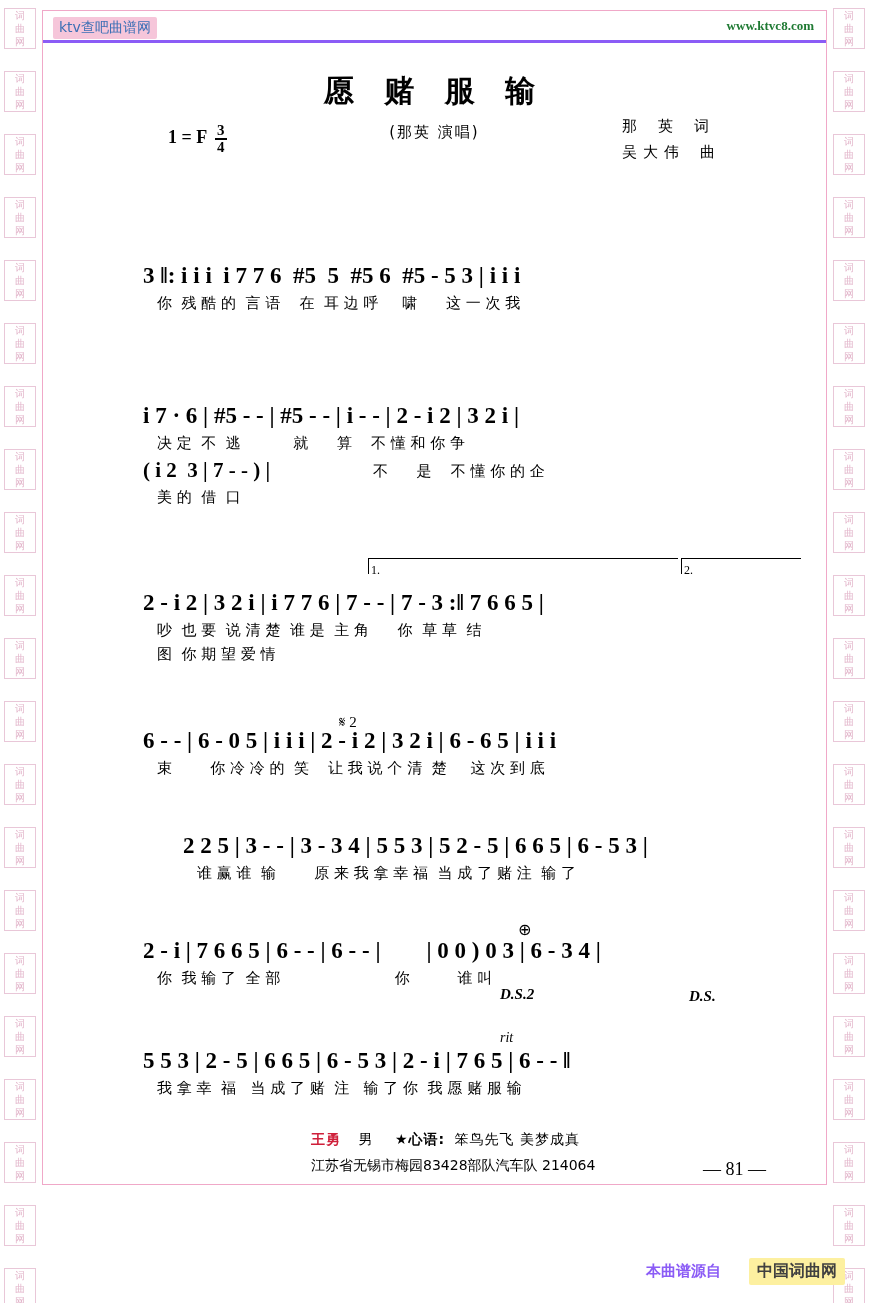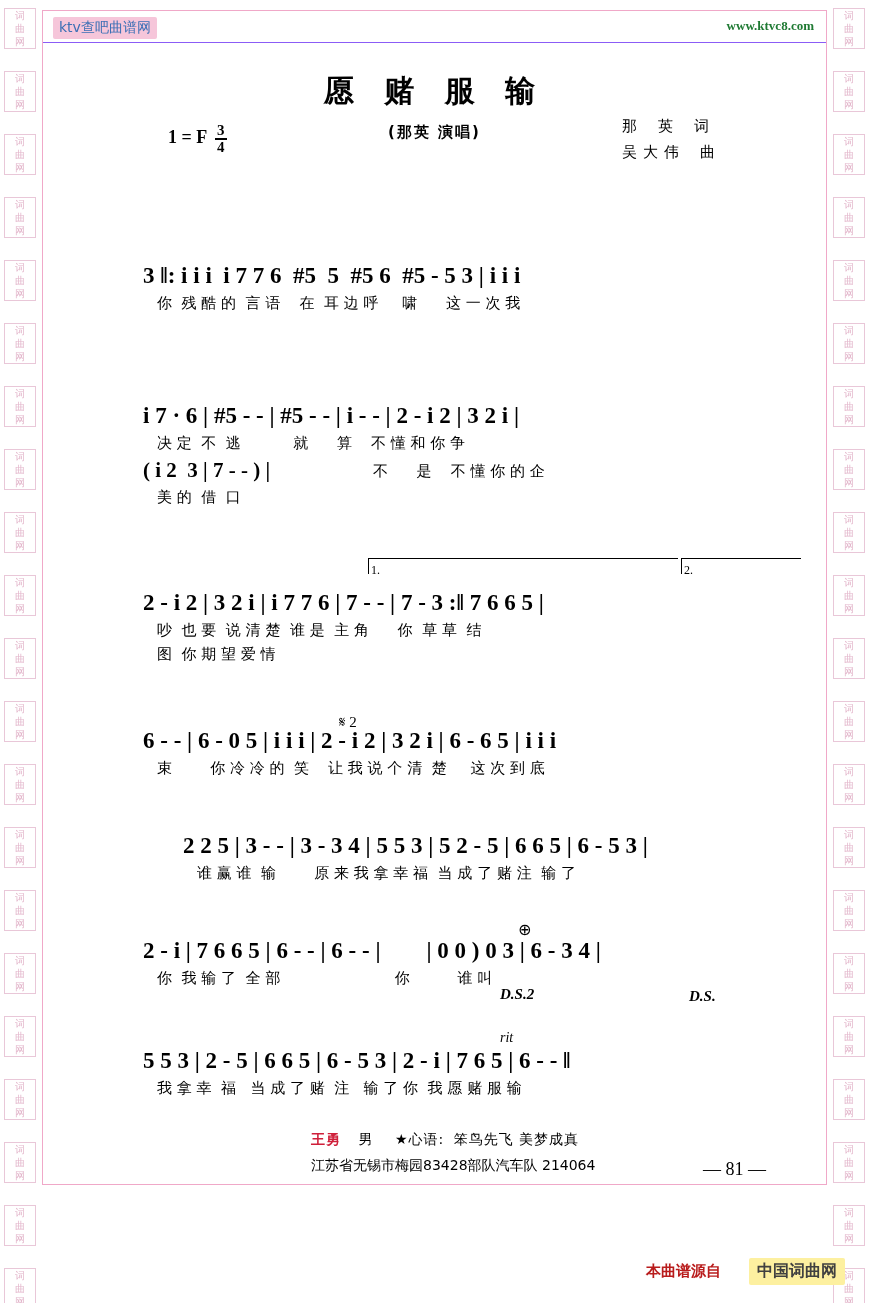--- a/index.html
+++ b/index.html
@@ -29,21 +29,21 @@
   
   .page{
     position:absolute;left:42px;top:10px;
     width:785px;height:1175px;
     border:1px solid #f0a8c8;
     box-sizing:border-box;
     background:#fff;
   }
   .topbar{
     position:absolute;left:0;right:0;top:0;height:32px;
-    border-bottom:1px solid #8b5cf6;
+    border-bottom:3px solid #8b5cf6;
     box-sizing:border-box;
   }
   .brand-left{
     position:absolute;left:10px;top:6px;
     background:#f6c6da;color:#3b6fb5;
     font-size:14px;padding:2px 6px;border-radius:2px;
     font-family:"DejaVu Sans","Liberation Sans",sans-serif;
   }
   .brand-right{
     position:absolute;right:12px;top:7px;
@@ -52,21 +52,21 @@
   }
   
   .title{
     position:absolute;top:60px;left:0;right:0;text-align:center;
     font-size:30px;font-weight:bold;letter-spacing:10px;
     font-family:"DejaVu Sans","Liberation Sans",sans-serif;
     color:#000;
   }
   .subtitle{
     position:absolute;top:112px;left:0;right:0;text-align:center;
-    font-size:15px;color:#000;letter-spacing:2px;font-weight:bold;
+    font-size:15px;color:#000;letter-spacing:2px;
   }
   .key-sig{
     position:absolute;left:125px;top:112px;
     font-size:18px;font-family:"Liberation Serif",serif;font-weight:bold;
   }
   .frac{display:inline-block;vertical-align:middle;text-align:center;line-height:1;margin-left:4px;}
   .frac .n{display:block;font-size:15px;border-bottom:2px solid #000;padding:0 2px;}
   .frac .d{display:block;font-size:15px;padding:0 2px;}
   .credits{
     position:absolute;right:105px;top:104px;
@@ -102,21 +102,21 @@
     position:absolute;left:268px;top:1146px;font-size:14px;letter-spacing:0px;
   }
   .pageno{
     position:absolute;right:60px;top:1148px;font-size:18px;font-family:"Liberation Serif",serif;
   }
   
   .bottombar{
     position:absolute;left:0;right:0;bottom:16px;height:34px;
   }
   .bb-left{
-    position:absolute;right:148px;bottom:6px;font-size:15px;font-weight:bold;color:#b91c1c;
+    position:absolute;right:148px;bottom:6px;font-size:15px;font-weight:bold;color:#8b5cf6;
   }
   .bb-right{
     position:absolute;right:24px;bottom:2px;
     background:#fdf0a0;color:#404040;font-weight:bold;font-size:16px;
     padding:3px 8px;border-radius:2px;
   }
 </style>
 </head>
 <body>
 
@@ -405,21 +405,21 @@
 
   <div class="system" style="top:1035px;">
     <div class="rit" style="position:absolute;left:345px;top:-16px;">rit</div>
     <div class="notes">5 5 3 | 2 - 5 | 6 6 5 | 6 - 5 3 | 2 - i | 7 6 5 | 6 - - ‖</div>
     <div class="lyr lyr2">我 拿 幸  福   当 成 了 赌  注   输 了 你  我 愿 赌 服 输</div>
   </div>
 
   <div class="foot1">
     <span class="red">王勇</span>
     <span style="margin-left:12px;">男</span>
-    <span style="margin-left:16px;">★心语:</span>
+    <span style="margin-left:16px;font-weight:bold;">★心语:</span>
     <span style="margin-left:4px;">笨鸟先飞  美梦成真</span>
   </div>
   <div class="foot2">江苏省无锡市梅园83428部队汽车队   214064</div>
   <div class="pageno">— 81 —</div>
 
 </div>
 
 <div class="bottombar">
   <div class="bb-left">本曲谱源自</div>
   <div class="bb-right">中国词曲网</div>

